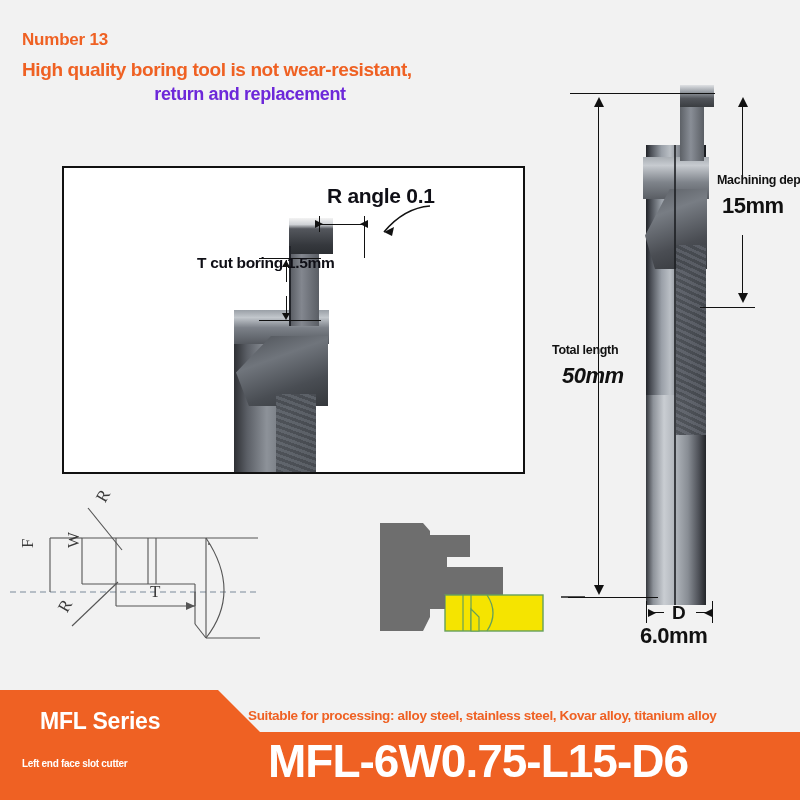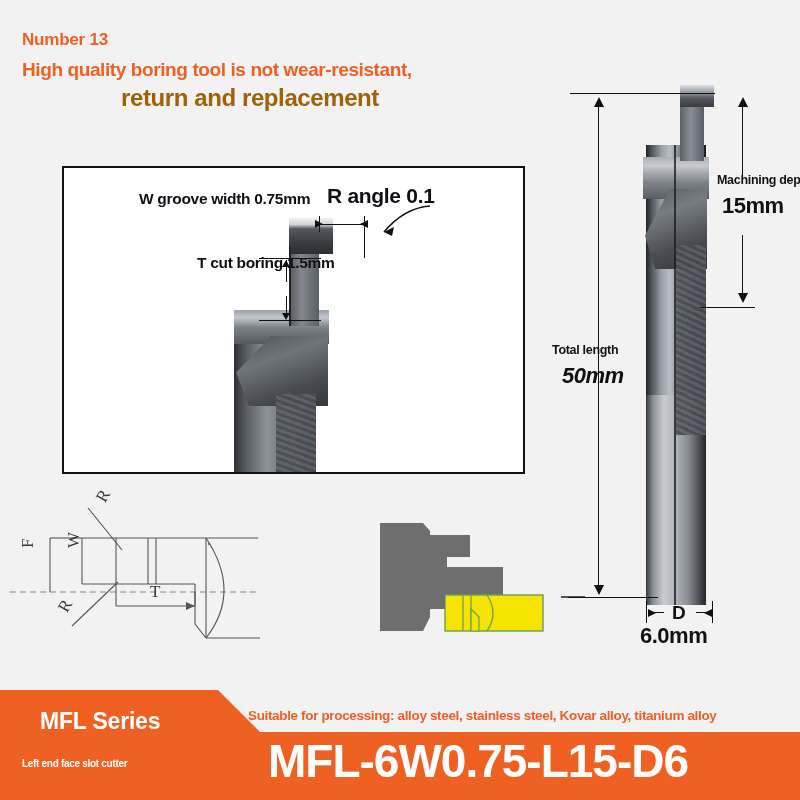--- a/index.html
+++ b/index.html
@@ -31,23 +31,23 @@
   }
   .hdr-line1 {
     color: #ef6123;
     font-weight: bold;
     font-size: 19px;
     margin-left: 22px;
     margin-top: 9px;
     letter-spacing: -0.4px;
   }
   .hdr-line2 {
-    color: #a16207;
+    color: #6d28d9;
     font-weight: bold;
-    font-size: 24px;
+    font-size: 18px;
     margin-top: 3px;
     text-align: center;
     width: 500px;
     letter-spacing: -0.4px;
   }
 
   
   .panel {
     position: absolute;
     left: 62px; top: 166px;
@@ -254,21 +254,20 @@
         <polygon points="20,30 30,25 28,34" fill="#111"></polygon>
       </svg>
 
       <div class="dim dim-h" style="left:195px; top:90px; width:62px;"></div>
       <div class="dim dim-h" style="left:195px; top:152px; width:62px;"></div>
       <div class="dim dim-v" style="left:222px; top:92px; height:22px;"></div>
       <div class="dim dim-v" style="left:222px; top:128px; height:22px;"></div>
       <div class="arrow-up" style="left:218px; top:92px;"></div>
       <div class="arrow-down" style="left:218px; top:145px;"></div>
 
-      <div class="lbl lbl-w">W groove width 0.75mm</div>
       <div class="lbl lbl-r">R angle 0.1</div>
       <div class="lbl lbl-t">T cut boring 1.5mm</div>
     </div>
   </div>
 
   <div class="right-col">
 
     <div class="shank-photo">
       <div class="sp-body"></div>
       <div class="sp-polish"></div>

